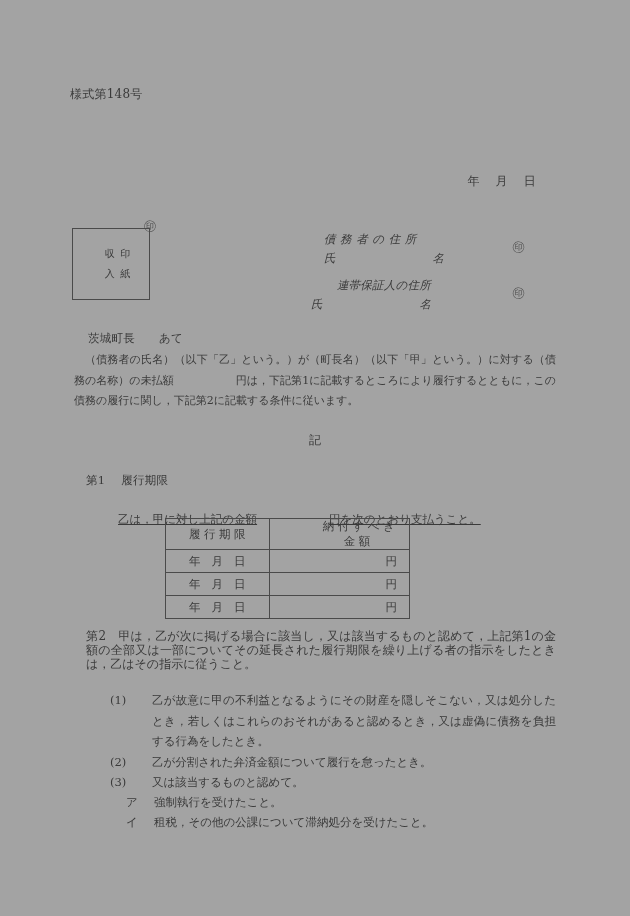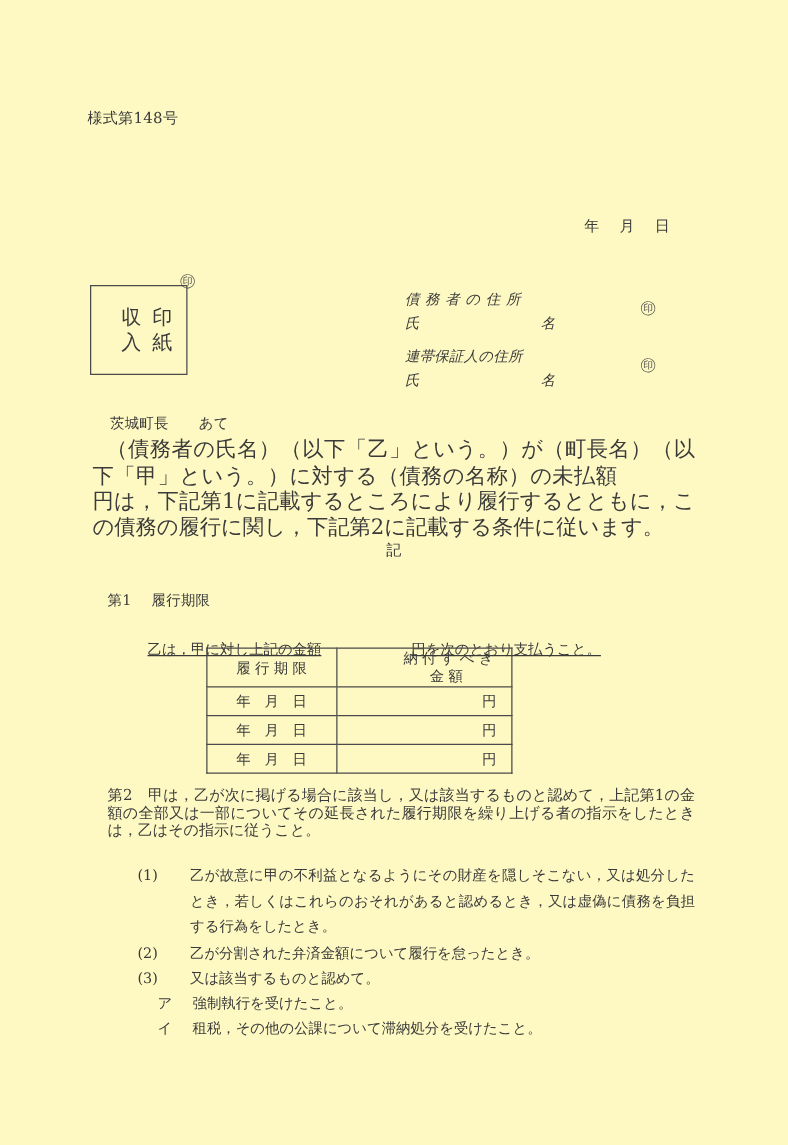--- a/index.html
+++ b/index.html
@@ -12,21 +12,21 @@
     height: 916px;
     position: relative;
     font-family: "DejaVu Serif", "Liberation Serif", serif;
     color: #3a3a3a;
     font-size: 11.5px;
     overflow: hidden;
   }
   .page {
     position: absolute;
     inset: 0;
-    background: #fef9c3;
+    background: #a3a3a3;
   }
 
   
   .abs { position: absolute; white-space: nowrap; }
 
   
   #form-number {
     left: 70px;
     top: 86px;
     font-size: 12px;
@@ -62,41 +62,41 @@
     height: 72px;
     border: 1px solid #4a4a4a;
     box-sizing: border-box;
   }
   #stamp-box .stamp-text {
     position: absolute;
     left: 13px; right: 0;
     top: 50%;
     transform: translateY(-50%);
     text-align: center;
-    font-size: 16px;
+    font-size: 10px;
     line-height: 20px;
   }
   #stamp-box .stamp-text span { letter-spacing: 0.55em; text-indent: 0.55em; display: block; }
   .seal {
     position: absolute;
     font-size: 13px;
     line-height: 1;
     color: #4a4a4a;
     font-family: "DejaVu Sans", "Liberation Sans", sans-serif;
   }
   #stamp-box-seal {
     left: 150px;
     top: 221px;
     transform: translate(-50%, -2px);
   }
 
   
   .party { position: absolute; font-size: 11.5px; line-height: 19px; font-style: italic; }
   #debtor-block { left: 324px; top: 230px; }
-  #guarantor-block { left: 324px; top: 276px; }
+  #guarantor-block { left: 311px; top: 276px; text-align: right; }
   .party .line1 { letter-spacing: 0.40em; }
   .party .line1.tight { letter-spacing: 0.02em; }
   .party .line2 {
     display: block;
     width: 120px;
   }
   .party .line2 .l { float: left; }
   .party .line2 .r { float: right; }
   .party .line2::after { content: ""; display: block; clear: both; }
   #debtor-seal { left: 512px; top: 240px; }
@@ -110,21 +110,21 @@
   }
   #addressee .name { letter-spacing: 0.02em; }
   #addressee .ate  { margin-left: 24px; letter-spacing: 0.02em; }
 
   
   #body-paragraph {
     position: absolute;
     left: 74px;
     top: 350px;
     width: 482px;
-    font-size: 17px;
+    font-size: 11px;
     line-height: 20.5px;
     text-align: justify;
     text-indent: 11px;
   }
   .gap-amt { display: inline-block; width: 62px; }
 
   
   #ki-marker {
     left: 0; right: 0;
     top: 432px;

